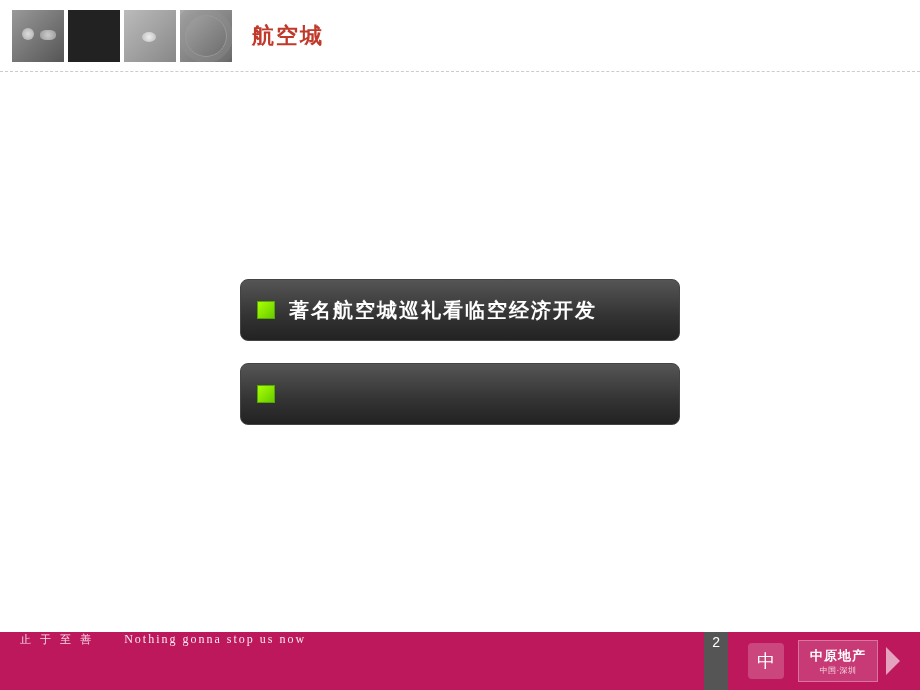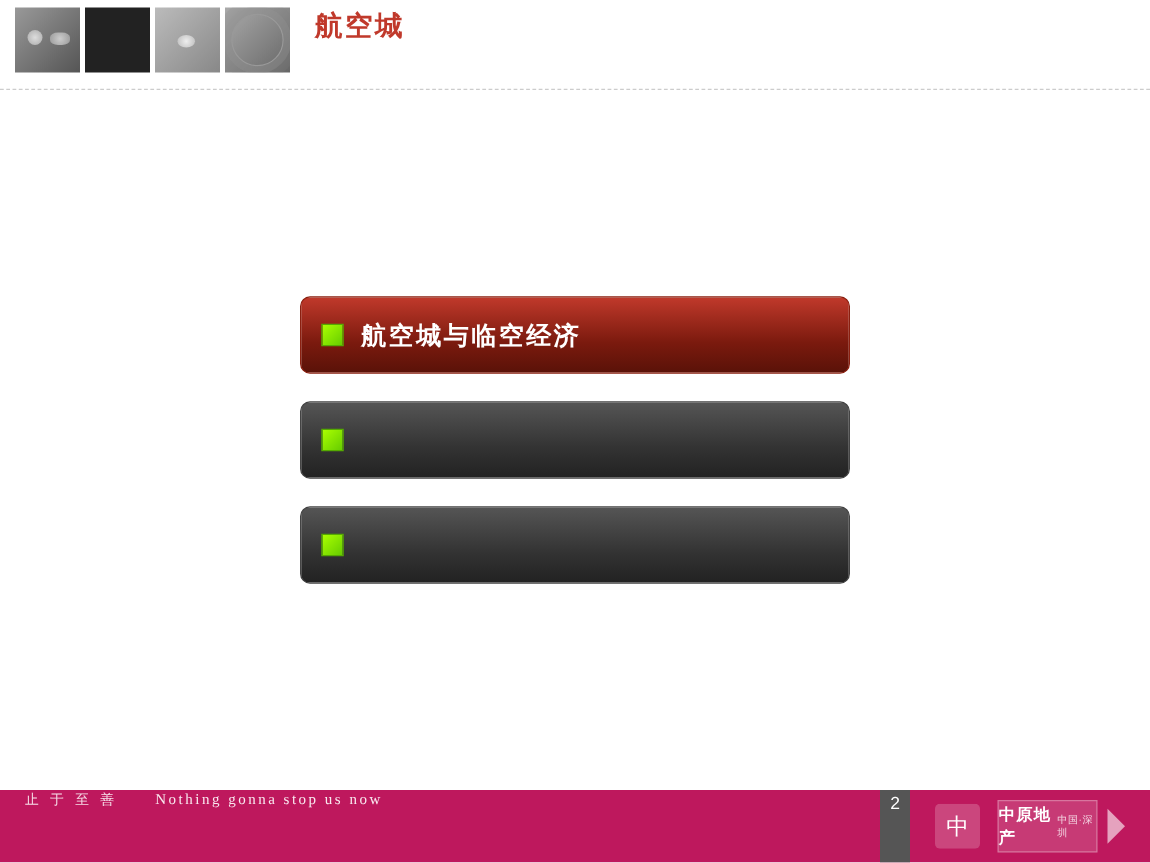--- a/index.html
+++ b/index.html
@@ -9,21 +9,21 @@
       height: 690px;
       background: #ffffff;
       font-family: 'Microsoft YaHei', 'SimHei', sans-serif;
       overflow: hidden;
       position: relative;
     }
 
     
     .header {
       display: flex;
-      align-items: flex-start;
+      align-items: center;
       height: 72px;
       padding: 6px 12px;
       border-bottom: 1px dashed #cccccc;
       background: #fff;
     }
 
     .header-images {
       display: flex;
       gap: 4px;
       margin-right: 20px;
@@ -158,21 +158,21 @@
       display: flex;
       align-items: center;
       gap: 8px;
     }
 
     .footer-logo-box {
       width: 80px;
       height: 42px;
       background: rgba(255,255,255,0.15);
       display: flex;
-      flex-direction: row;
+      flex-direction: column;
       align-items: center;
       justify-content: center;
       border: 1px solid rgba(255,255,255,0.3);
     }
 
     .footer-logo-cn {
       font-size: 13px;
       color: #fff;
       font-weight: bold;
       letter-spacing: 1px;
@@ -213,27 +213,24 @@
       <div class="stone" style="width:14px;height:10px;top:22px;left:18px;background:radial-gradient(circle,#eee,#bbb);border-radius:50%;"></div>
     </div>
     <div class="header-img img4"></div>
   </div>
   <h1 class="header-title">航空城</h1>
 </div>
 
 <div class="main">
   <div class="menu-container">
 
-    <div class="menu-btn btn-red">
-      <div class="menu-icon"></div>
-      <span class="menu-label">航空城与临空经济</span>
-    </div>
 
     <div class="menu-btn btn-dark">
       <div class="menu-icon"></div>
+      <span class="menu-label">著名航空城巡礼看临空经济开发</span>
     </div>
 
     <div class="menu-btn btn-dark">
       <div class="menu-icon"></div>
     </div>
 
   </div>
 </div>
 
 <div class="footer">

